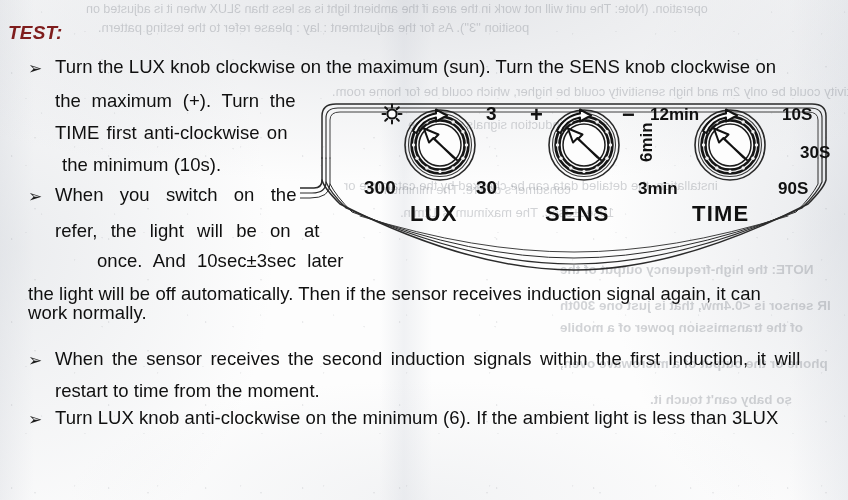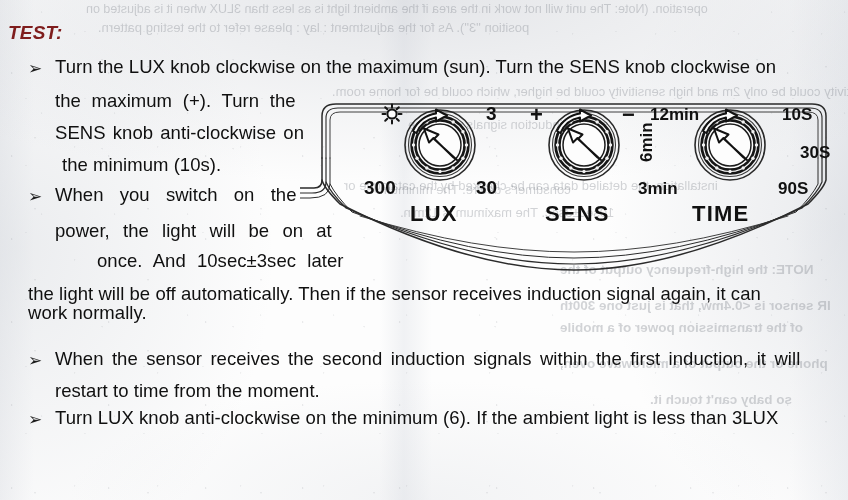--- a/index.html
+++ b/index.html
@@ -243,26 +243,26 @@
     </svg>
   </div>
 
   <div id="content">
 
     <div class="test-head">TEST:</div>
 
     <div class="bullet-mark" style="left:28px; top:60px;">➢</div>
     <div class="line" style="left:55px; top:58px;">Turn the LUX knob clockwise on the maximum (sun). Turn the SENS knob clockwise on</div>
     <div class="line j1" style="left:55px; top:92px; width:255px;">the maximum (+).  Turn the</div>
-    <div class="line j2" style="left:55px; top:124px; width:255px;">SENS knob anti-clockwise on</div>
+    <div class="line j2" style="left:55px; top:124px; width:255px;">TIME first anti-clockwise on</div>
     <div class="line" style="left:55px; top:156px;margin-left:7px;">the minimum (10s).</div>
 
     <div class="bullet-mark" style="left:28px; top:188px;">➢</div>
     <div class="line j3" style="left:55px; top:186px;">When you switch on the</div>
-    <div class="line j4" style="left:55px; top:222px;">power, the light will be on at</div>
+    <div class="line j4" style="left:55px; top:222px;">refer, the light will be on at</div>
     <div class="line j5" style="left:57px; top:252px;margin-left:40px;">once. And 10sec±3sec later</div>
     <div class="line" style="left:28px; top:285px;">the light will be off automatically. Then if the sensor receives induction signal again, it can</div>
     <div class="line" style="left:28px; top:304px;">work normally.</div>
 
     <div class="bullet-mark" style="left:28px; top:352px;">➢</div>
     <div class="line j6" style="left:55px; top:350px;">When the sensor receives the second induction signals within the first induction, it will</div>
     <div class="line" style="left:55px; top:382px;">restart to time from the moment.</div>
 
     <div class="bullet-mark" style="left:28px; top:411px;">➢</div>
     <div class="line" style="left:55px; top:409px;">Turn LUX knob anti-clockwise on the minimum (6). If the ambient light is less than 3LUX</div>

